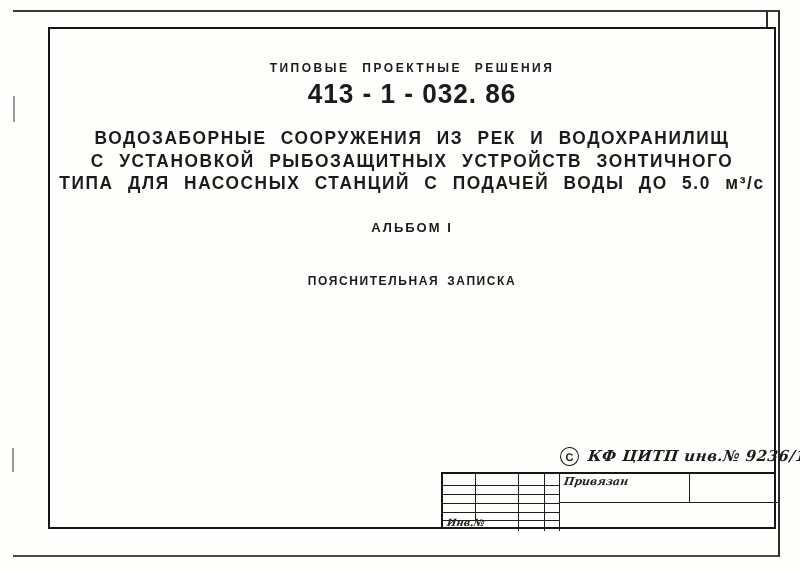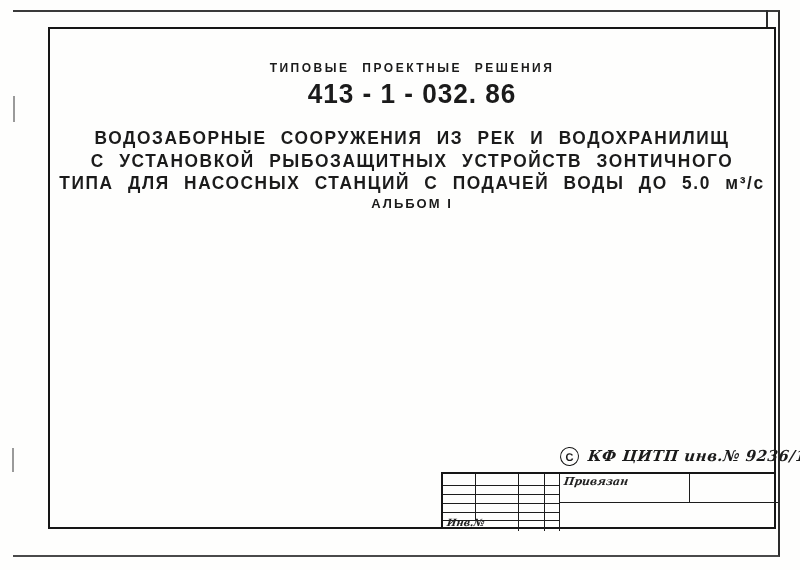--- a/index.html
+++ b/index.html
@@ -26,21 +26,21 @@
   
   .frame{
     position:absolute;left:48px;top:27px;width:728px;height:502px;
     border:2.5px solid #161616;box-sizing:border-box;
   }
   
   .textcol{position:absolute;left:48px;width:728px;text-align:center;}
   .series{top:61px;font-size:12px;font-weight:bold;letter-spacing:2.5px;word-spacing:7px;}
   .docnum{top:79px;font-size:27px;font-weight:bold;letter-spacing:1px;transform:scaleX(0.97);}
   .maintitle{top:127px;font-size:17.5px;font-weight:bold;line-height:22.5px;letter-spacing:1.6px;word-spacing:8px;transform:scaleX(0.99);}
-  .album{top:196px;font-size:13px;font-weight:bold;letter-spacing:2px;}
+  .album{top:220px;font-size:13px;font-weight:bold;letter-spacing:2px;}
   .subtitle{top:273px;font-size:12px;font-weight:bold;letter-spacing:1.6px;line-height:16.5px;word-spacing:3px;}
   
   .copyright{
     position:absolute;left:560px;top:446px;height:20px;
     font-family:"DejaVu Serif", serif;font-style:italic;font-weight:bold;
     font-size:15px;white-space:nowrap;display:flex;align-items:center;gap:9px;
   }
   .copysign{
     display:inline-flex;align-items:center;justify-content:center;
     width:17px;height:17px;border:1.7px solid #161616;border-radius:50%;
@@ -81,20 +81,21 @@
 
   <div class="textcol maintitle">
     <div>ВОДОЗАБОРНЫЕ  СООРУЖЕНИЯ   ИЗ   РЕК  И  ВОДОХРАНИЛИЩ</div>
     <div>С  УСТАНОВКОЙ  РЫБОЗАЩИТНЫХ   УСТРОЙСТВ  ЗОНТИЧНОГО</div>
     <div>ТИПА  ДЛЯ  НАСОСНЫХ  СТАНЦИЙ   С    ПОДАЧЕЙ  ВОДЫ  ДО   5.0 м³/с</div>
   </div>
 
   <div class="textcol album">АЛЬБОМ  I</div>
 
   <div class="textcol subtitle">
+    <div>ПОЯСНИТЕЛЬНАЯ  ЗАПИСКА</div>
   </div>
 
   <div class="copyright">
     <span class="copysign">С</span>
     <span class="copytext">КФ ЦИТП  инв.№ 9236/1</span>
   </div>
 
   <div class="stamp">
 
     <div class="vline" style="left:32px;top:0;height:46px;"></div>

